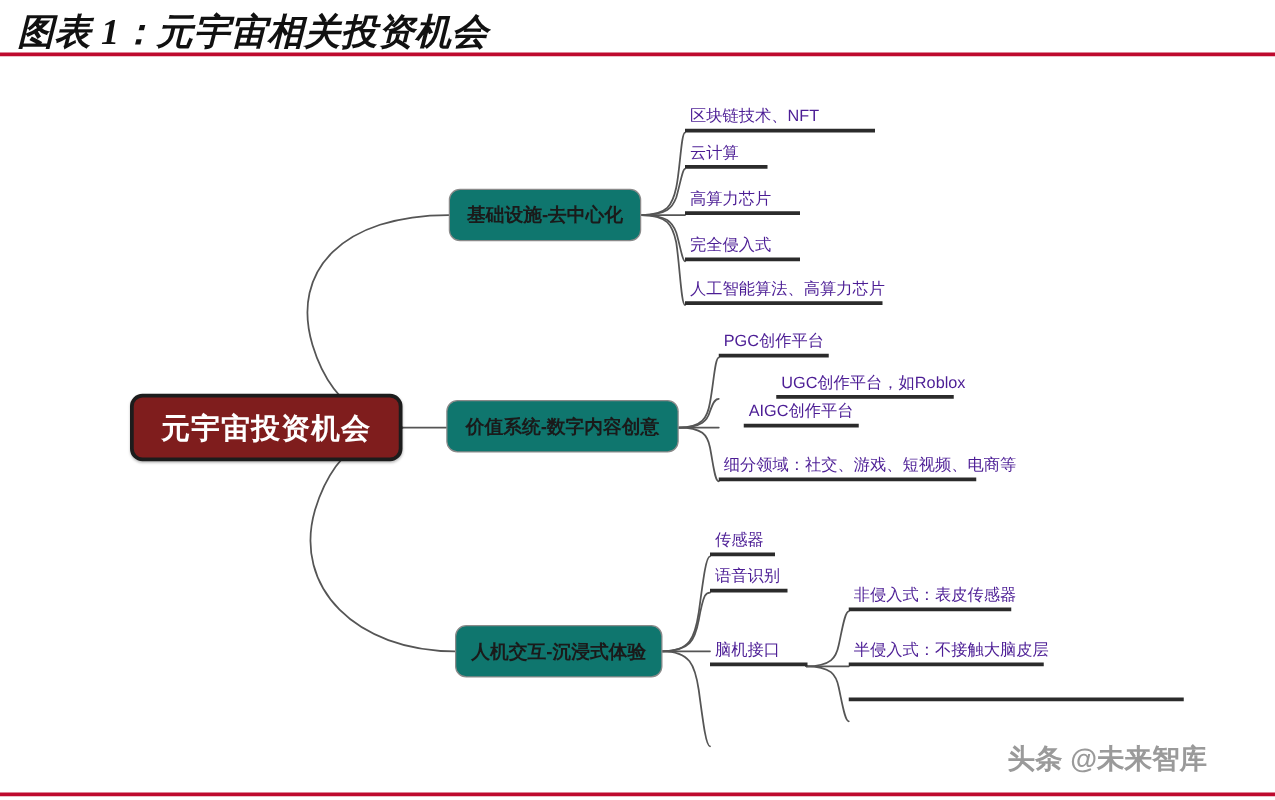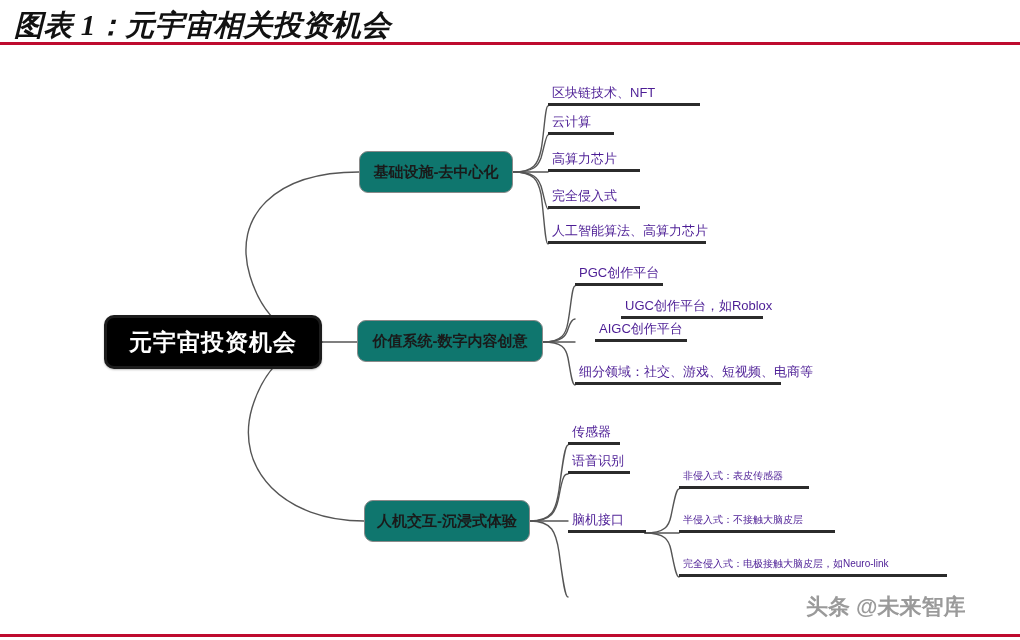--- a/index.html
+++ b/index.html
@@ -68,21 +68,21 @@
     height: 588px;
   }
 
   
   #root-node {
     position: absolute;
     left: 104px;
     top: 269px;
     width: 218px;
     height: 54px;
-    background: #000000;
+    background: #7f1d1d;
     border: 3px solid #1c1c1c;
     border-radius: 10px;
     box-sizing: border-box;
     display: flex;
     align-items: center;
     justify-content: center;
     box-shadow: 0 1px 2px rgba(0,0,0,0.25);
   }
   #root-node .root-label {
     color: #ffffff;
@@ -127,21 +127,21 @@
     line-height: 16px;
     padding-left: 4px;
     white-space: nowrap;
   }
   .leaf-item .leaf-underline {
     display: block;
     height: 2.5px;
     background: #2b2b2b;
     margin-top: 2px;
   }
-  .leaf-item.sub-leaf .leaf-label { font-size: 10px; }
+  .leaf-item.sub-leaf .leaf-label { font-size: 13px; }
 </style>
 </head>
 <body>
 
 <div id="figure-header">
   <div id="figure-title">图表 1：元宇宙相关投资机会</div>
   <div id="header-rule"></div>
 </div>
 
 <div id="mindmap-canvas">
@@ -246,21 +246,20 @@
 
   <div class="leaf-item sub-leaf" style="left:679px; top:422px;">
     <span class="leaf-label">非侵入式：表皮传感器</span>
     <span class="leaf-underline" style="width:130px;"></span>
   </div>
   <div class="leaf-item sub-leaf" style="left:679px; top:466px;">
     <span class="leaf-label">半侵入式：不接触大脑皮层</span>
     <span class="leaf-underline" style="width:156px;"></span>
   </div>
   <div class="leaf-item sub-leaf" style="left:679px; top:510px;">
-    <span class="leaf-label">完全侵入式：电极接触大脑皮层，如Neuro-link</span>
     <span class="leaf-underline" style="width:268px;"></span>
   </div>
 
 </div>
 
 <div style="position:absolute; left:806px; top:592px; font-size:22px; font-weight:bold; color:#9a9a9a; white-space:nowrap; text-shadow:1px 1px 0 #ffffff;">头条 @未来智库</div>
 
 <div id="footer-rule"></div>
 
 </body></html>

